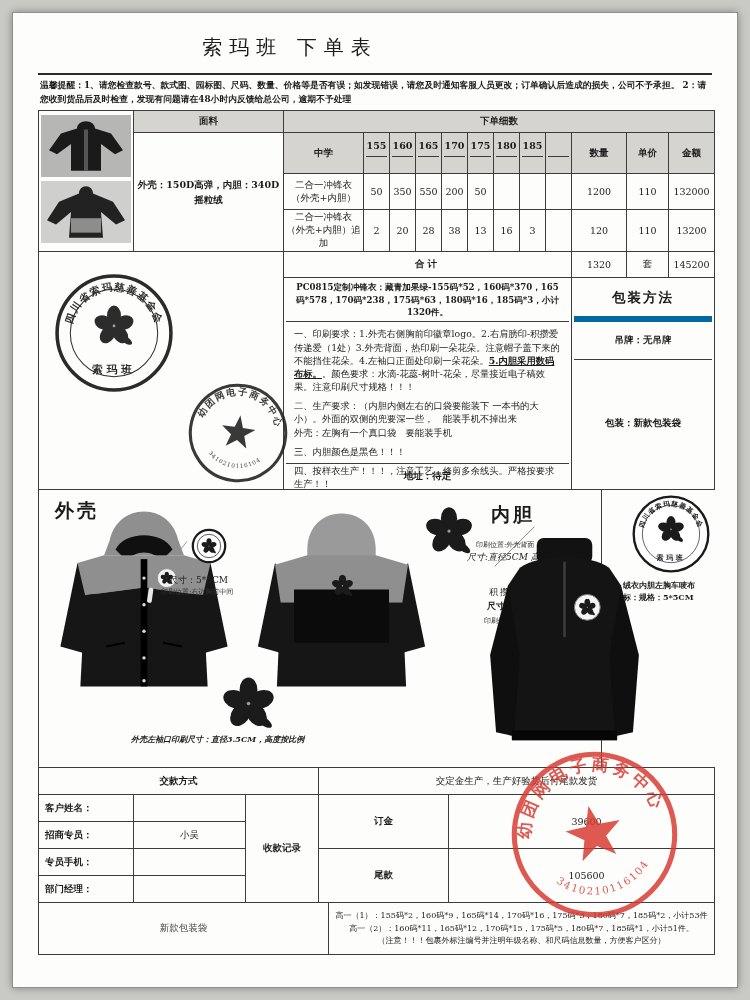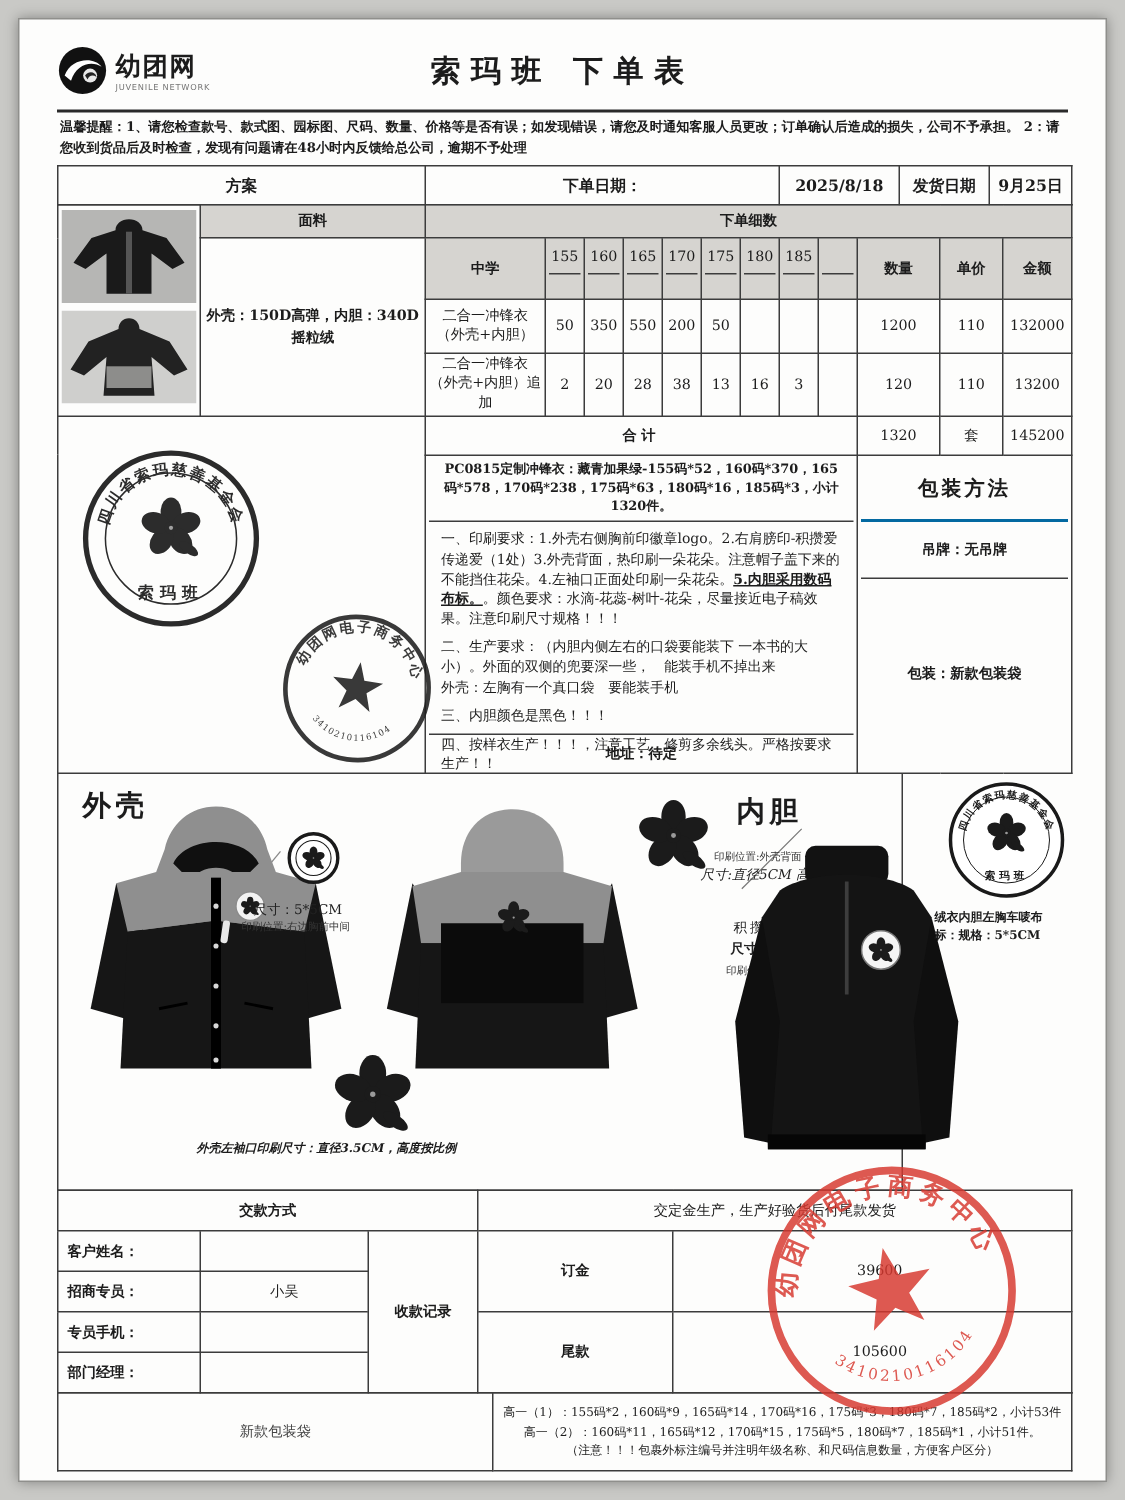--- a/index.html
+++ b/index.html
@@ -6,54 +6,54 @@
   html,body { width: 750px; height: 1000px; overflow: hidden; }
   body { background:#c9c9c6; font-family:"DejaVu Serif","Liberation Serif",serif; color:#1c1c1c; }
   .paper { width:726px; height:976px; margin:12px auto; background:#fdfdfc; border:1px solid #8f8f8c;
            box-shadow:0 0 8px rgba(0,0,0,.35); padding:8px 25px 10px; position:relative; }
 
   
   .doc-header { display:flex; align-items:center; height:52px; }
   .logo { width:170px; display:flex; align-items:center; gap:5px; }
   .logo-text { font-size:17px; font-weight:bold; letter-spacing:1px; }
   .logo-sub { font-size:5.5px; color:#777; letter-spacing:.5px; font-family:"DejaVu Sans","Liberation Sans",sans-serif; }
-  .doc-title { flex:1; text-align:center; font-size:20px; font-weight:bold; letter-spacing:7px; }
+  .doc-title { flex:1; text-align:center; font-size:20px; font-weight:normal; letter-spacing:7px; }
   .hdr-spacer { width:170px; }
   .notice { border-top:2px solid #2a2a2a; padding:4px 2px 5px; font-size:8.8px; font-weight:bold; line-height:1.55; }
 
   
   table.tbl { width:676px; border-collapse:collapse; table-layout:fixed; margin-top:-1px; }
   .tbl td { border:1px solid #3c3c3c; font-size:9.5px; text-align:center; vertical-align:middle; padding:1px 2px; overflow:visible; }
   .hdr { background:#d6d4d0; font-weight:bold; }
   .tbl-a td { height:26px; font-weight:bold; font-size:10.5px; }
 
   .photo-cell { padding:2px; vertical-align:top; }
   .photo { width:100%; height:62px; margin-bottom:2px; }
   .fabric-cell { font-weight:bold; font-size:9.5px; line-height:1.6; padding:2px 8px; }
-  .size-col .tier-top { height:23px; line-height:23px; border-bottom:1px solid #3c3c3c; font-weight:normal; }
+  .size-col .tier-top { height:23px; line-height:23px; border-bottom:1px solid #3c3c3c; font-weight:bold; }
   .size-col .tier-bot { height:15px; }
   .size-col { padding:0; }
   .name-cell { font-size:8px; line-height:1.35; }
   .total-lbl { font-weight:bold; font-size:13px; letter-spacing:3px; height:26px; }
 
   .stamp-cell { position:relative; vertical-align:top; }
   .stamp1 { position:absolute; left:14px; top:20px; opacity:.92; }
   .stamp2 { position:absolute; left:146px; top:128px; opacity:.88; transform:rotate(8deg); }
 
   .mid-cell { padding:0; vertical-align:top;margin-top:28px; }
   .pc-note { min-height:42px; border-bottom:1px solid #3c3c3c; font-size:8.6px; font-weight:bold;
              display:flex; align-items:center; justify-content:center; padding:2px 8px; line-height:1.5; }
   .req { border-bottom:1px solid #3c3c3c; text-align:left; font-size:9.3px; line-height:1.42; padding:5px 8px; height:142px; }
   .req p { margin-bottom:6px; }
   .req .tight { margin-top:-6px; }
   .ul { text-decoration:underline; font-weight:bold; }
   .addr { height:24px; display:flex; align-items:center; justify-content:center; font-weight:bold; font-size:9.5px;text-align:center; }
 
   .pack-cell { padding:0; vertical-align:top; }
-  .pack-title { height:42px; border-bottom:2px solid #0369a1; display:flex; align-items:center; justify-content:center;
+  .pack-title { height:42px; border-bottom:6px solid #0369a1; display:flex; align-items:center; justify-content:center;
                 font-size:13.5px; font-weight:bold; letter-spacing:2px; }
   .pack-tag { height:38px; border-bottom:1px solid #3c3c3c; display:flex; align-items:center; justify-content:center;
               font-size:9.5px; font-weight:bold; }
   .pack-bag { height:128px; display:flex; align-items:center; justify-content:center; font-size:9.5px; font-weight:bold; }
 
   
   .diagram { position:relative; width:564px; height:278px; border:1px solid #3c3c3c; border-top:none; background:#fdfdfc;text-decoration:underline; }
   .diagram .abs { position:absolute; }
   .big-label { font-size:19px; font-weight:bold; letter-spacing:3px; }
   .ann { font-size:9px; color:#222; white-space:nowrap; }
@@ -93,56 +93,26 @@
       <ellipse cx="31" cy="33" rx="7" ry="3" fill="#1b1b1b" transform="rotate(35 31 33)"></ellipse>
       <circle cx="20" cy="20" r="4" fill="#1b1b1b"></circle>
       <circle cx="20" cy="20" r="1.3" fill="#9a9a9a"></circle>
     </symbol>
   </defs>
 </svg>
 
 <div class="paper">
 
   <div class="doc-header">
-    <div class="logo">
-      <svg width="34" height="34" viewBox="0 0 40 40">
-        <circle cx="20" cy="20" r="18.5" fill="#111"></circle>
-        <path d="M6,24 C11,10 29,9 35,17 C27,12 15,15 11,28 Z" fill="#fff"></path>
-        <circle cx="26" cy="24" r="5.5" fill="#e8e8e8"></circle>
-        <path d="M22,24 C25,20 30,21 31,25 C28,23 25,24 24,27 Z" fill="#222"></path>
-      </svg>
-      <div>
-        <div class="logo-text">幼团网</div>
-        <div class="logo-sub">JUVENILE NETWORK</div>
-      </div>
-    </div>
     <div class="doc-title">索玛班 下单表</div>
     <div class="hdr-spacer"></div>
   </div>
 
   <div class="notice">温馨提醒：1、请您检查款号、款式图、园标图、尺码、数量、价格等是否有误；如发现错误，请您及时通知客服人员更改；订单确认后造成的损失，公司不予承担。 2：请您收到货品后及时检查，发现有问题请在48小时内反馈给总公司，逾期不予处理</div>
 
-  <table class="tbl tbl-a">
-    <colgroup>
-        <col style="width:245px">
-        <col style="width:236px">
-        <col style="width:80px">
-        <col style="width:60px">
-        <col style="width:55px">
-      </colgroup>
-    <tbody>
-        <tr>
-      <td>方案</td>
-      <td>下单日期：</td>
-      <td>2025/8/18</td>
-      <td>发货日期</td>
-      <td>9月25日</td>
-    </tr>
-  </tbody>
-    </table>
 
   <table class="tbl tbl-b">
     <colgroup>
       <col style="width:95px">
         <col style="width:150px">
         <col style="width:80px">
       <col style="width:26px">
         <col style="width:26px">
         <col style="width:26px">
         <col style="width:26px">

